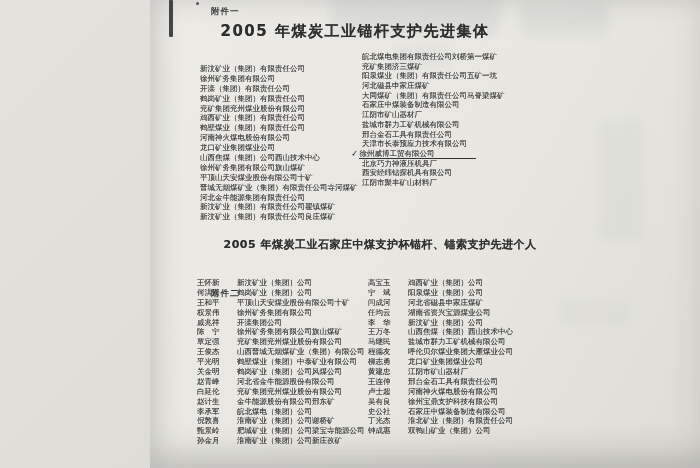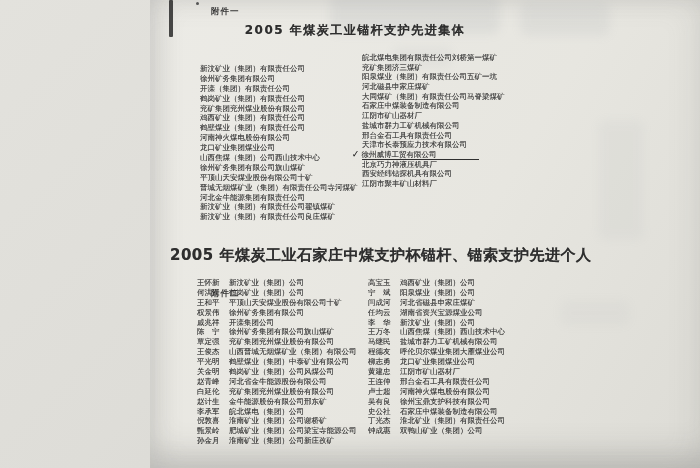--- a/index.html
+++ b/index.html
@@ -23,32 +23,32 @@
   .s4{left:598px;top:120px;width:46px;height:120px;opacity:.07;}
   .s5{left:560px;top:300px;width:70px;height:26px;opacity:.06;}
   .edge-bar{position:absolute;left:169px;top:0;width:4px;height:37px;background:#1e1e1e;opacity:.8;border-radius:1px;}
   .speck{position:absolute;left:196px;top:2px;width:3px;height:3px;background:#555;border-radius:50%;}
 
   .att-label{position:absolute;font-size:8.5px;font-weight:bold;letter-spacing:1px;color:#353535;}
   #att1{left:211px;top:6px;}
   #att2{left:211px;top:242px;margin-top:46px;}
   .doc-title{position:absolute;font-weight:bold;color:#2e2e2e;text-align:center;white-space:nowrap;
     text-shadow:0 0 .5px rgba(40,40,40,.6);}
-  #title1{left:160px;width:390px;top:22px;font-size:12px;letter-spacing:1.5px;}
-  #title2{left:170px;width:420px;top:246px;font-size:15px;letter-spacing:.5px;}
+  #title1{left:160px;width:390px;top:22px;font-size:15px;letter-spacing:1.5px;}
+  #title2{left:170px;width:420px;top:237px;font-size:11px;letter-spacing:.5px;}
 
   .list{position:absolute;font-size:7.5px;color:#3e3e3e;text-shadow:0 0 .4px rgba(30,30,30,.55);}
   .list .row{height:9.9px;line-height:9.9px;white-space:nowrap;}
   #col-l1{left:200px;top:53px;margin-top:11px;}
   #col-r1{left:362px;top:53px;}
-  #col-r1 .row{height:9.7px;line-height:9.7px;}
+  #col-r1 .row{height:9.7px;line-height:9.7px;font-family:Liberation Mono, monospace;}
   #col-l2{left:197px;top:278px;}
   #col-r2{left:368px;top:278px;}
   .pname{display:inline-block;width:25px;}
-  .porg{display:inline-block;margin-left:7px;}
+  .porg{display:inline-block;margin-left:15px;}
   .mark{display:inline-block;font-weight:bold;font-size:9px;color:#2a2a2a;
     transform:rotate(-8deg) skewX(-6deg);margin-left:-10px;margin-right:2px;}
   .underlined{border-bottom:1px solid #2f2f2f;padding-right:42px;text-align:right;}
 </style>
 </head>
 <body>
 
 <div class="screenshot">
   <div class="paper"></div>
 

